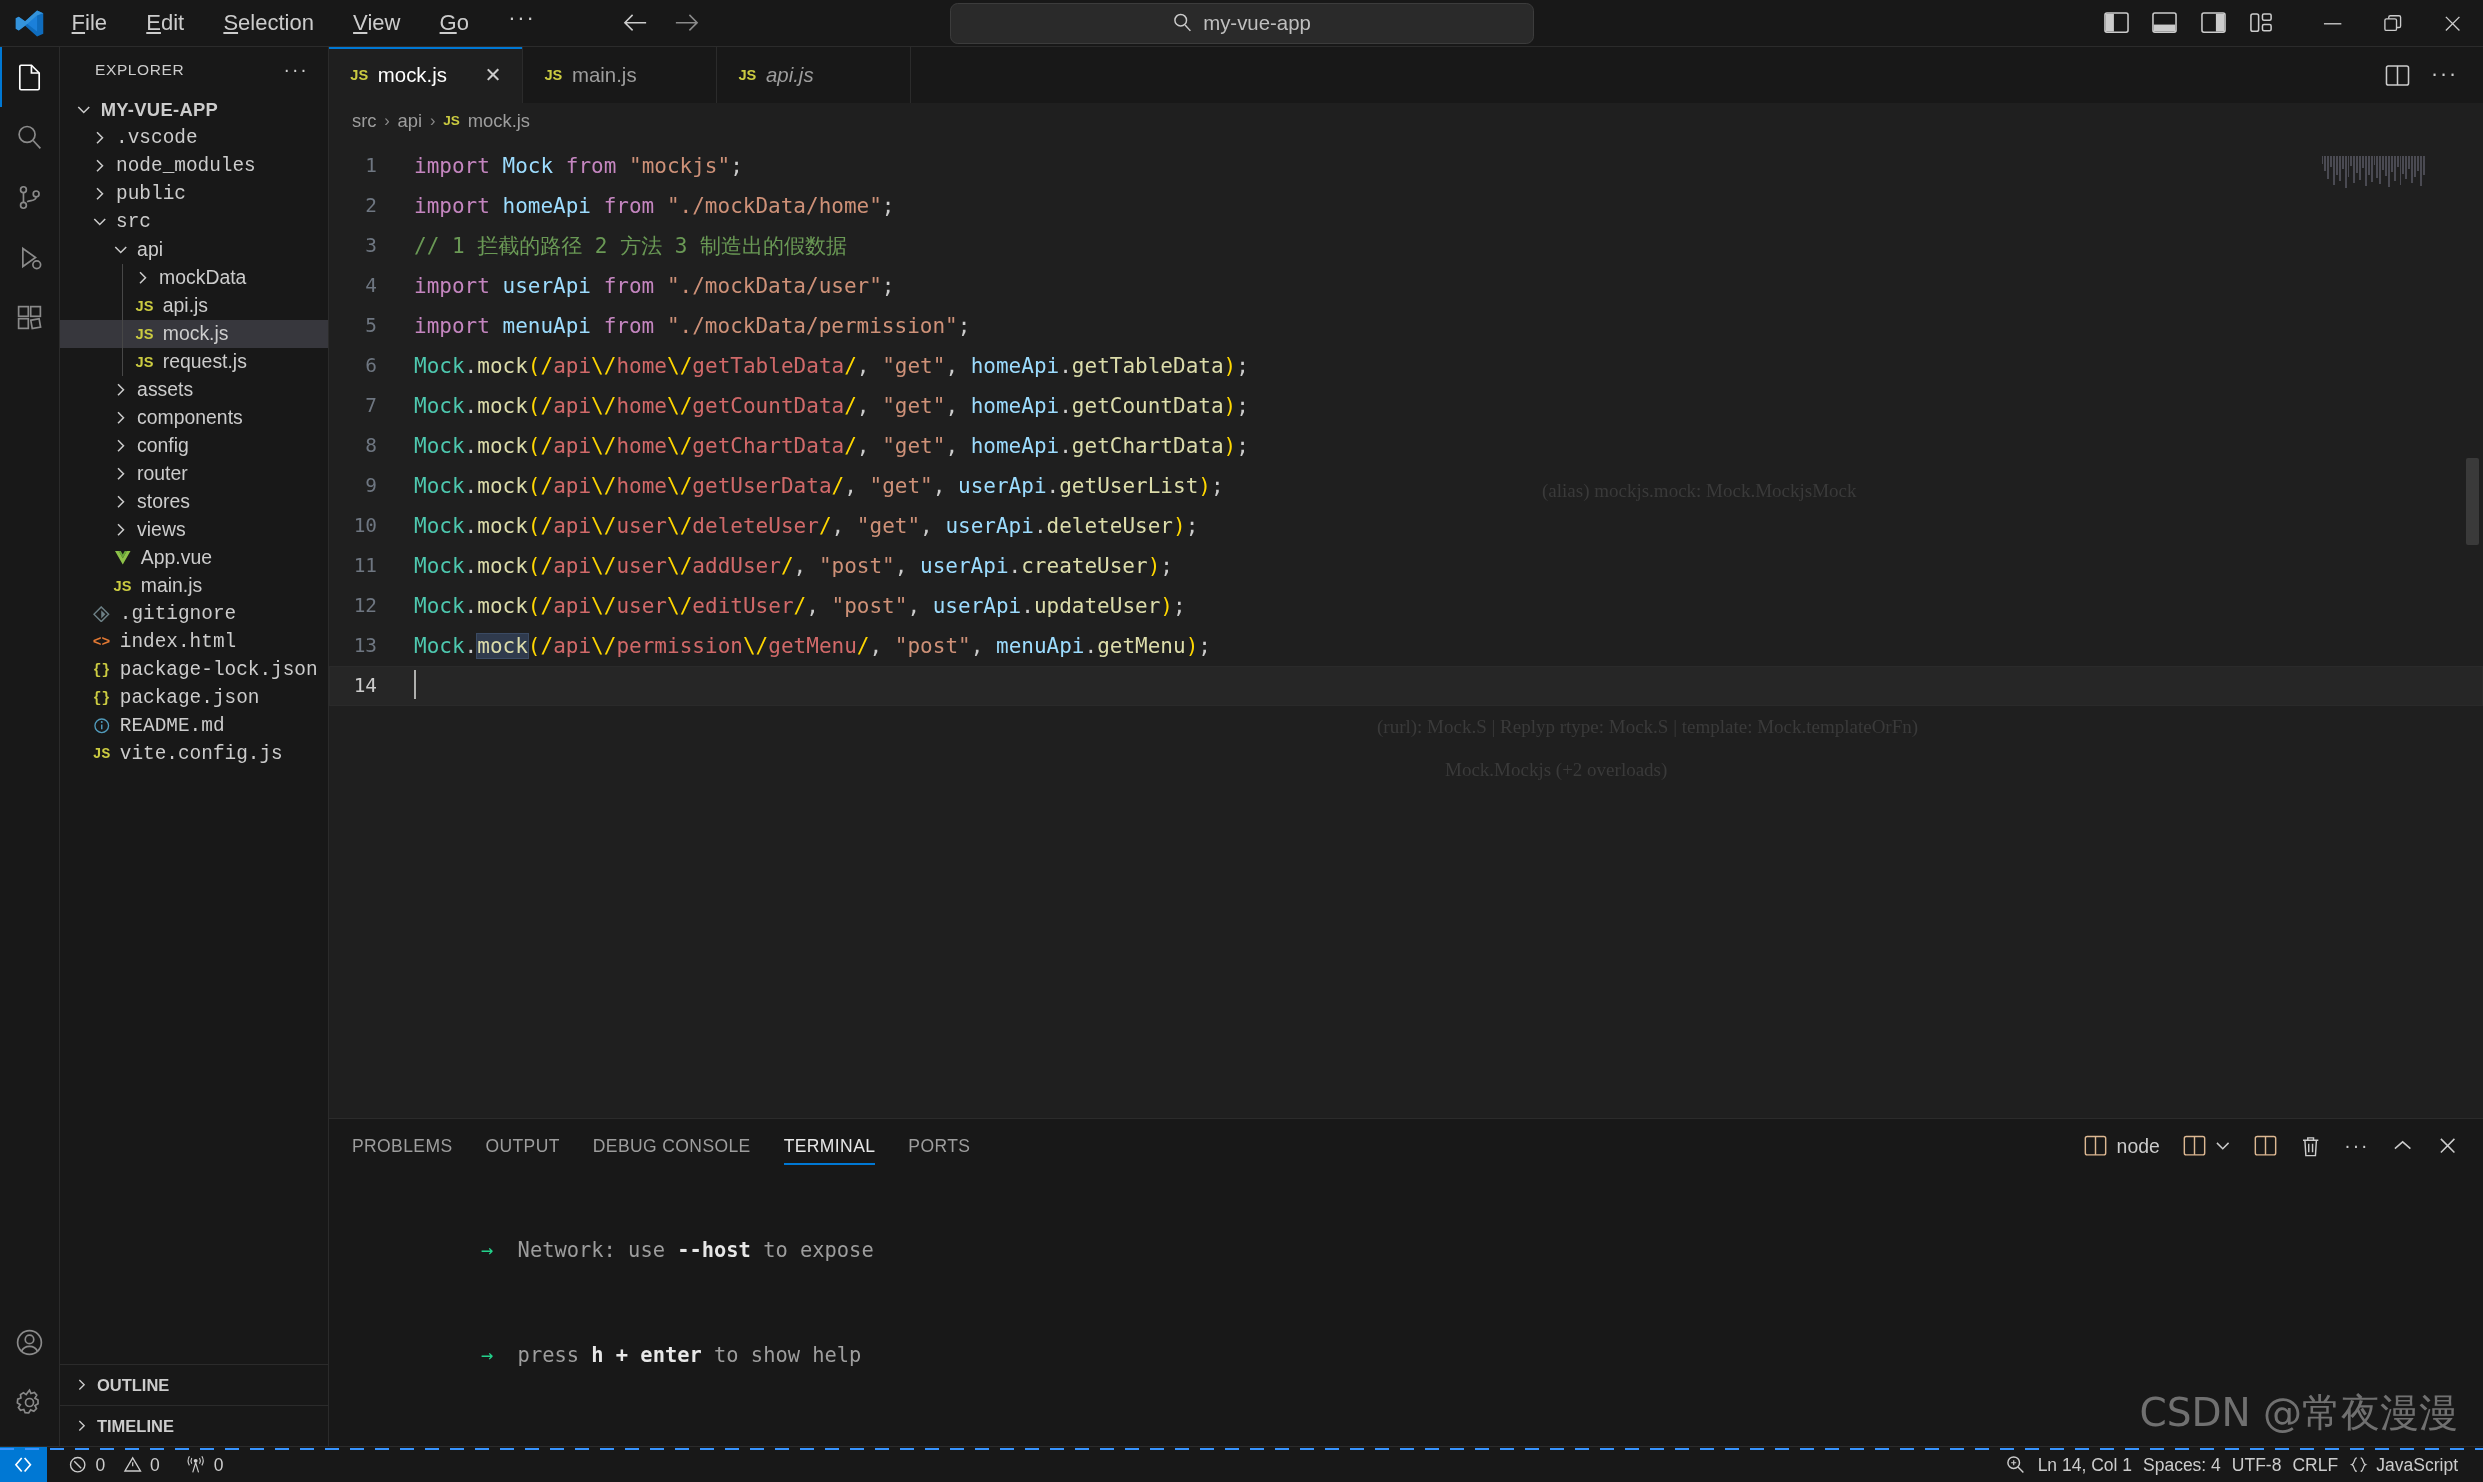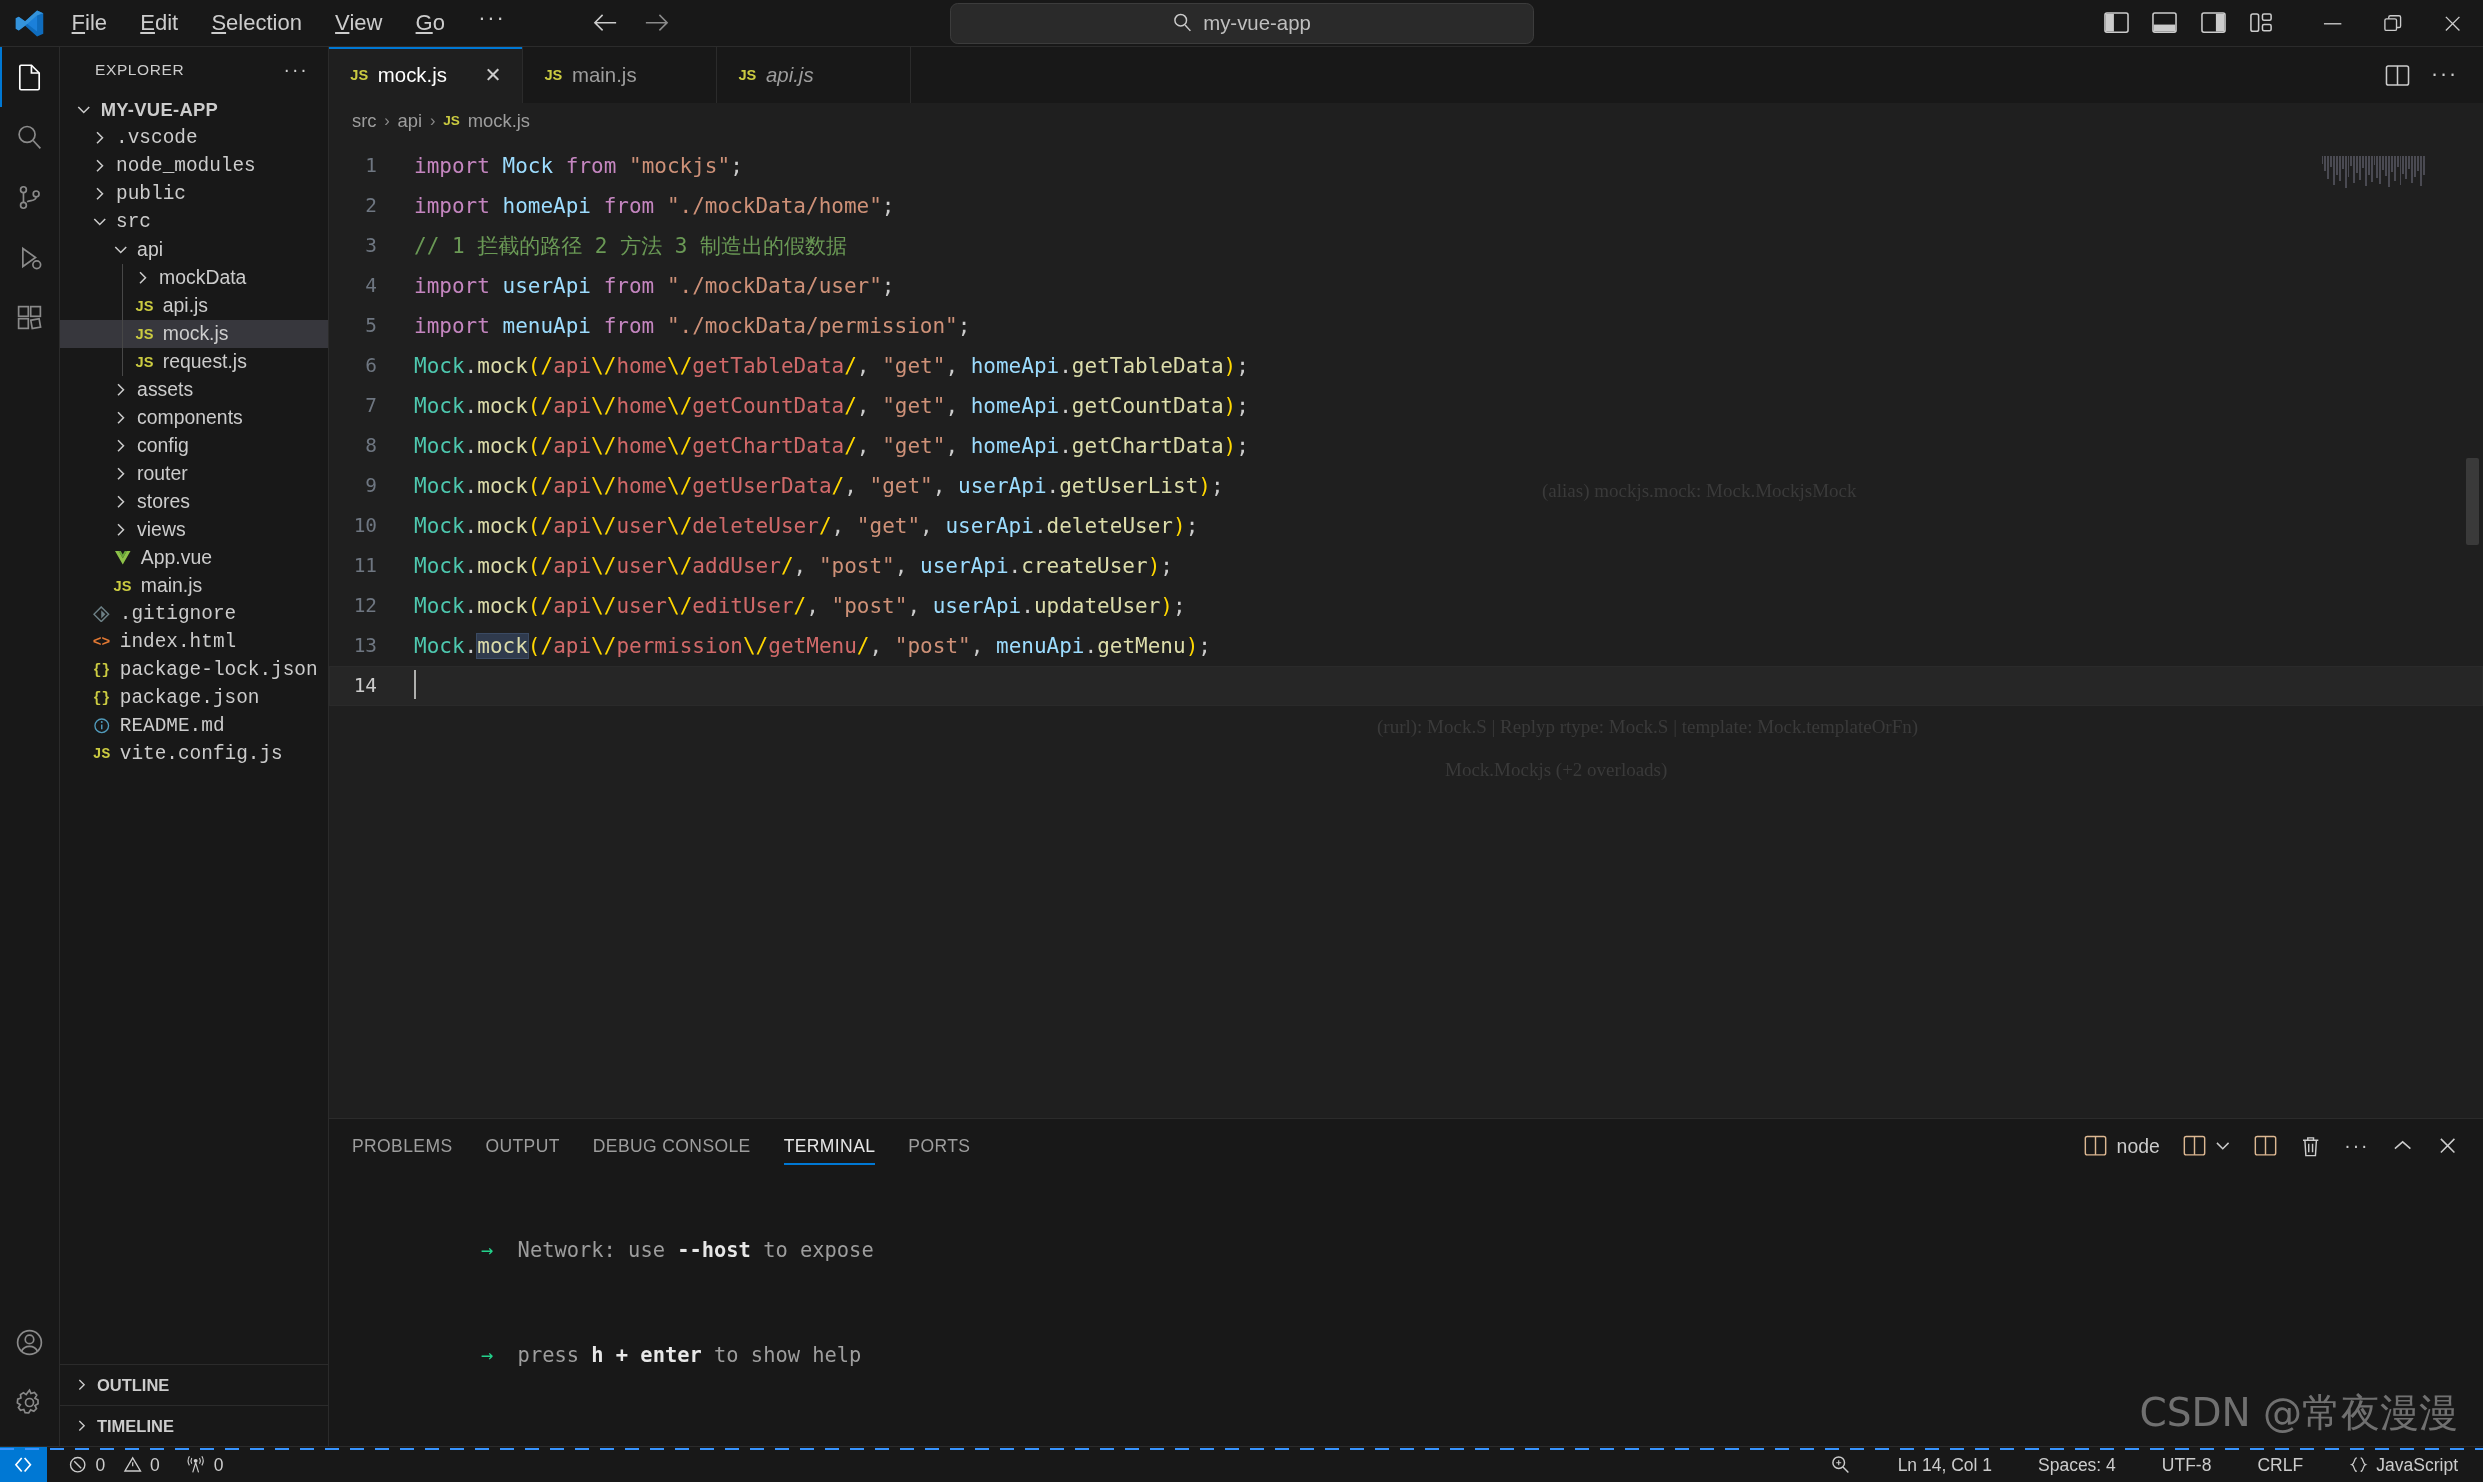--- a/index.html
+++ b/index.html
@@ -14,21 +14,21 @@
 
   
   .titlebar {
     height: 47px; flex: 0 0 47px;
     background: #181818;
     display: flex; align-items: center;
     position: relative;
     border-bottom: 1px solid #2b2b2b;
   }
   .vscode-logo { width: 58px; display:flex; align-items:center; justify-content:center; }
-  .menu { display: flex; align-items: center; gap: 6px; }
+  .menu { display: flex; align-items: center; gap: 12px; }
   .menu-item {
     font-size: 22px; color: #cccccc; padding: 5.8px 13.6px; border-radius: 4.9px;
     white-space: nowrap;
   }
   .menu-item u { text-decoration: underline; }
   .menu-dots { font-size: 22px; color:#cccccc; padding: 1.9px 13.6px 11.6px 13.6px; letter-spacing:1.9px;}
 
   .nav-arrows { display:flex; align-items:center; gap: 21.3px; margin-left: 72px; }
   .nav-arrow { width: 29px; height: 29px; color:#cccccc; display:flex; align-items:center; justify-content:center;}
   .nav-arrow.dim { color: #8a8a8a; }
@@ -193,21 +193,21 @@
   .t-url b { color:#4fc1e9; }
 
   
   .statusbar {
     height: 37px; flex: 0 0 37px; background: #181818; display:flex; align-items:stretch;
     font-size: 17.5px; color:#cccccc; border-top: 1px solid #2b2b2b;
   }
   .sb-remote { width: 47px; background:#0078d4; display:flex; align-items:center; justify-content:center; color:#fff;}
   .sb-left { display:flex; align-items:center; gap: 25px; padding-left: 21.3px; }
   .sb-grp { display:flex; align-items:center; gap:7.8px; }
-  .sb-right { margin-left:auto; display:flex; align-items:center; gap: 46px; padding-right: 25px;}
+  .sb-right { margin-left:auto; display:flex; align-items:center; gap: 11px; padding-right: 25px;}
 
   .watermark {
     position: absolute; right: 25px; bottom: 43px; z-index: 50;
     font-size: 39px; color: rgba(220,220,220,0.45); white-space: nowrap;
     font-family: "DejaVu Sans", sans-serif;
   }
   .blue-dash { position:absolute; left:0; right:0; bottom: 33px; height:1.9px;
     background: repeating-linear-gradient(to right, #3794ff 0 13.6px, transparent 13.6px 25px); z-index: 60;}
   svg { display:block; }
 </style>

